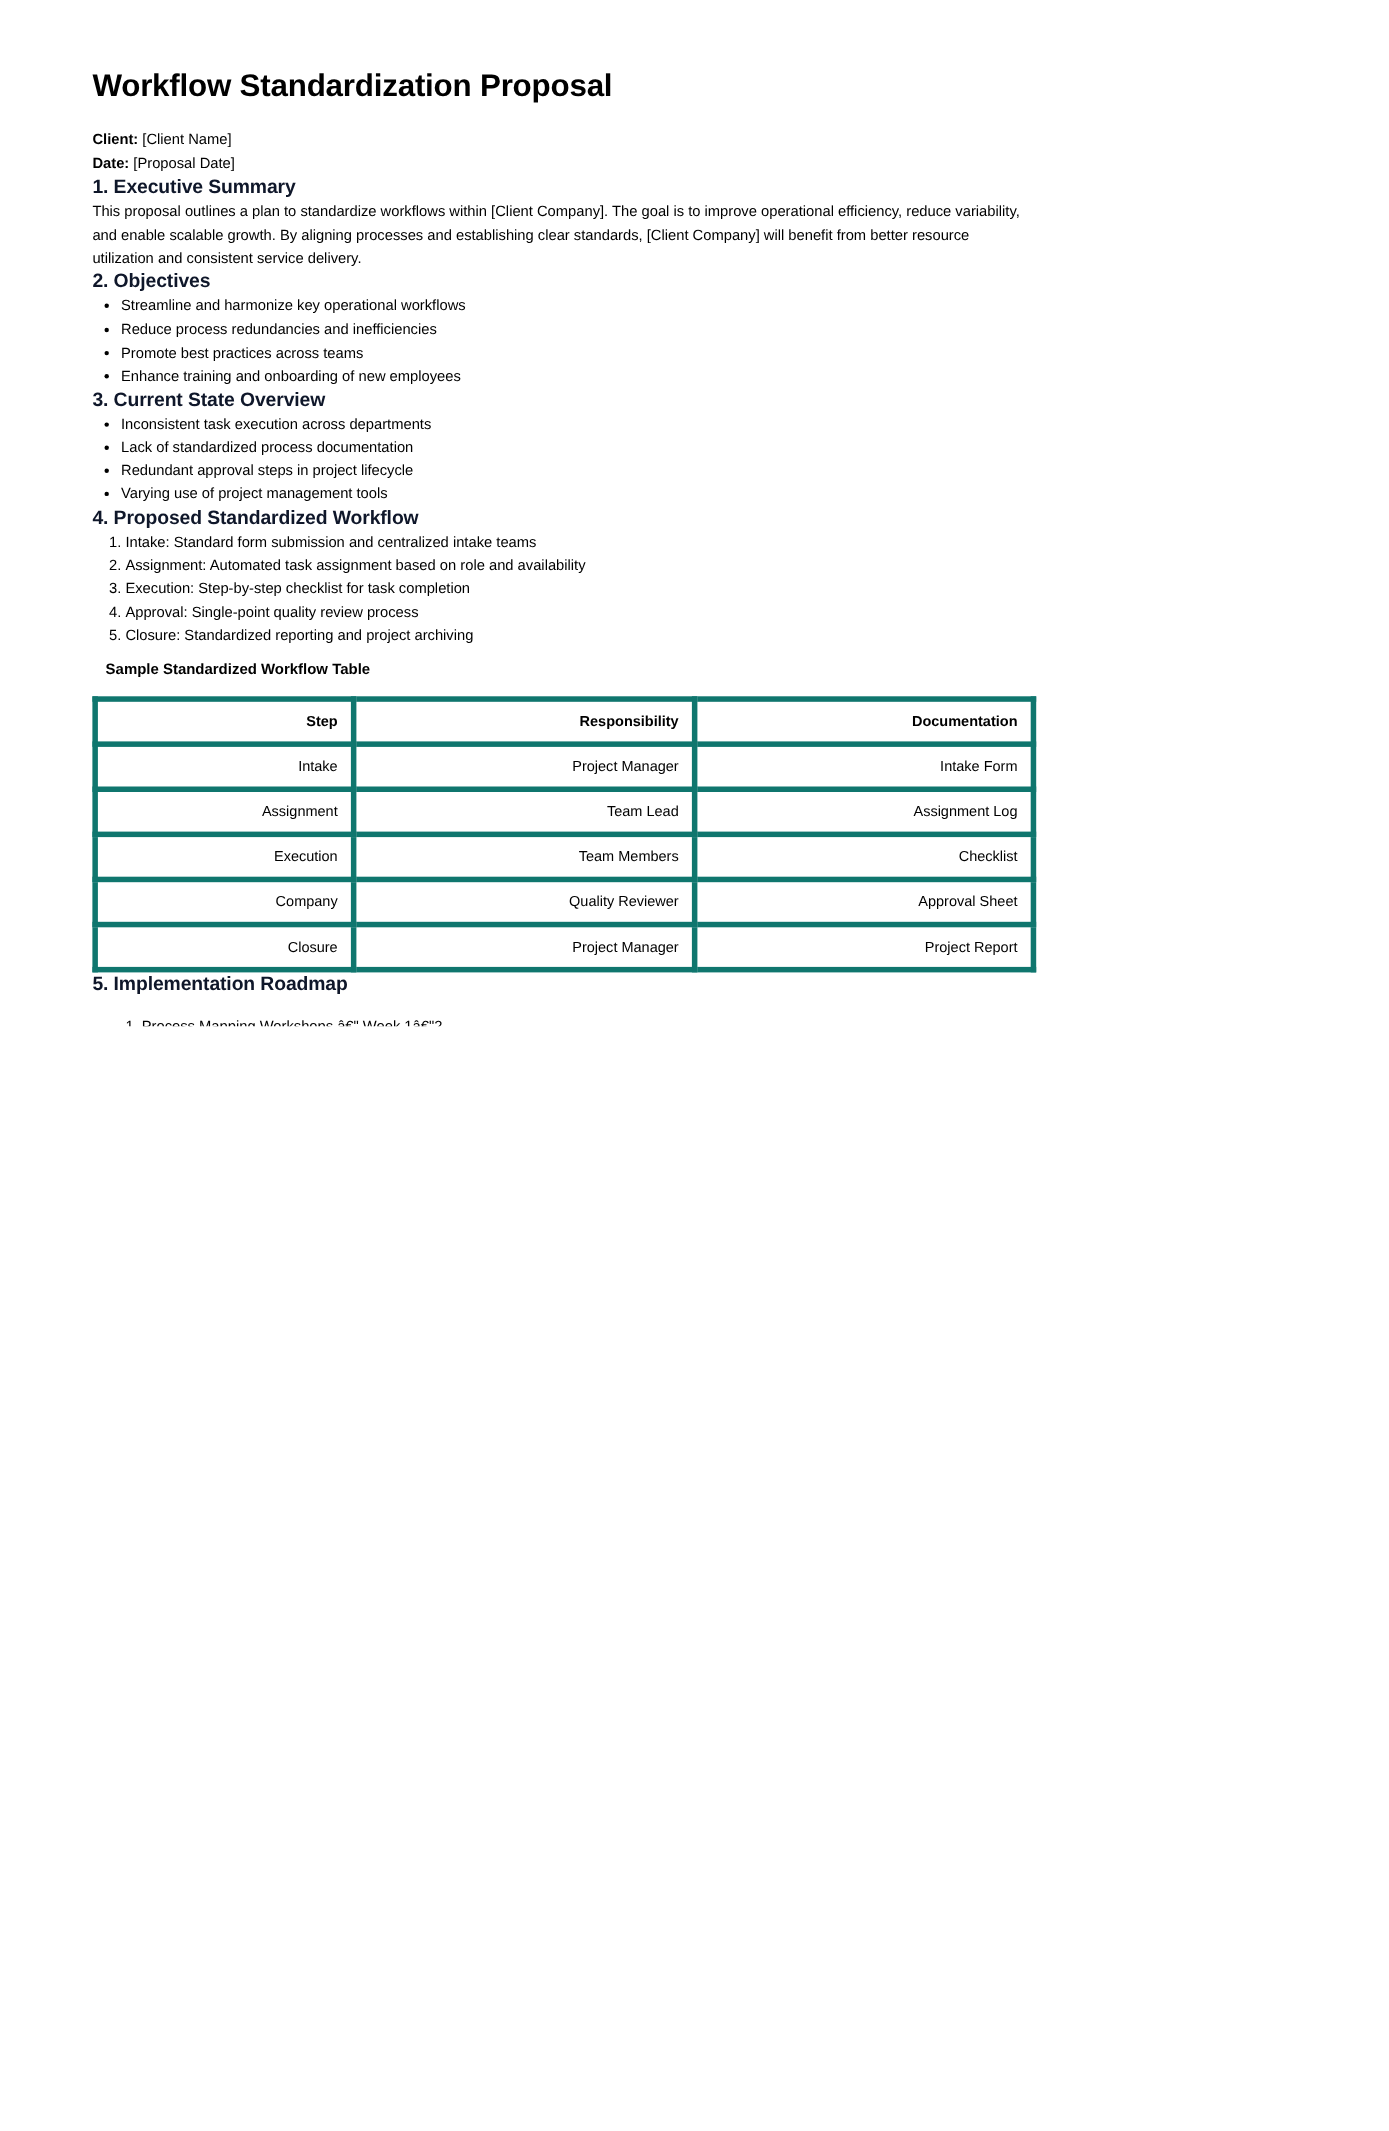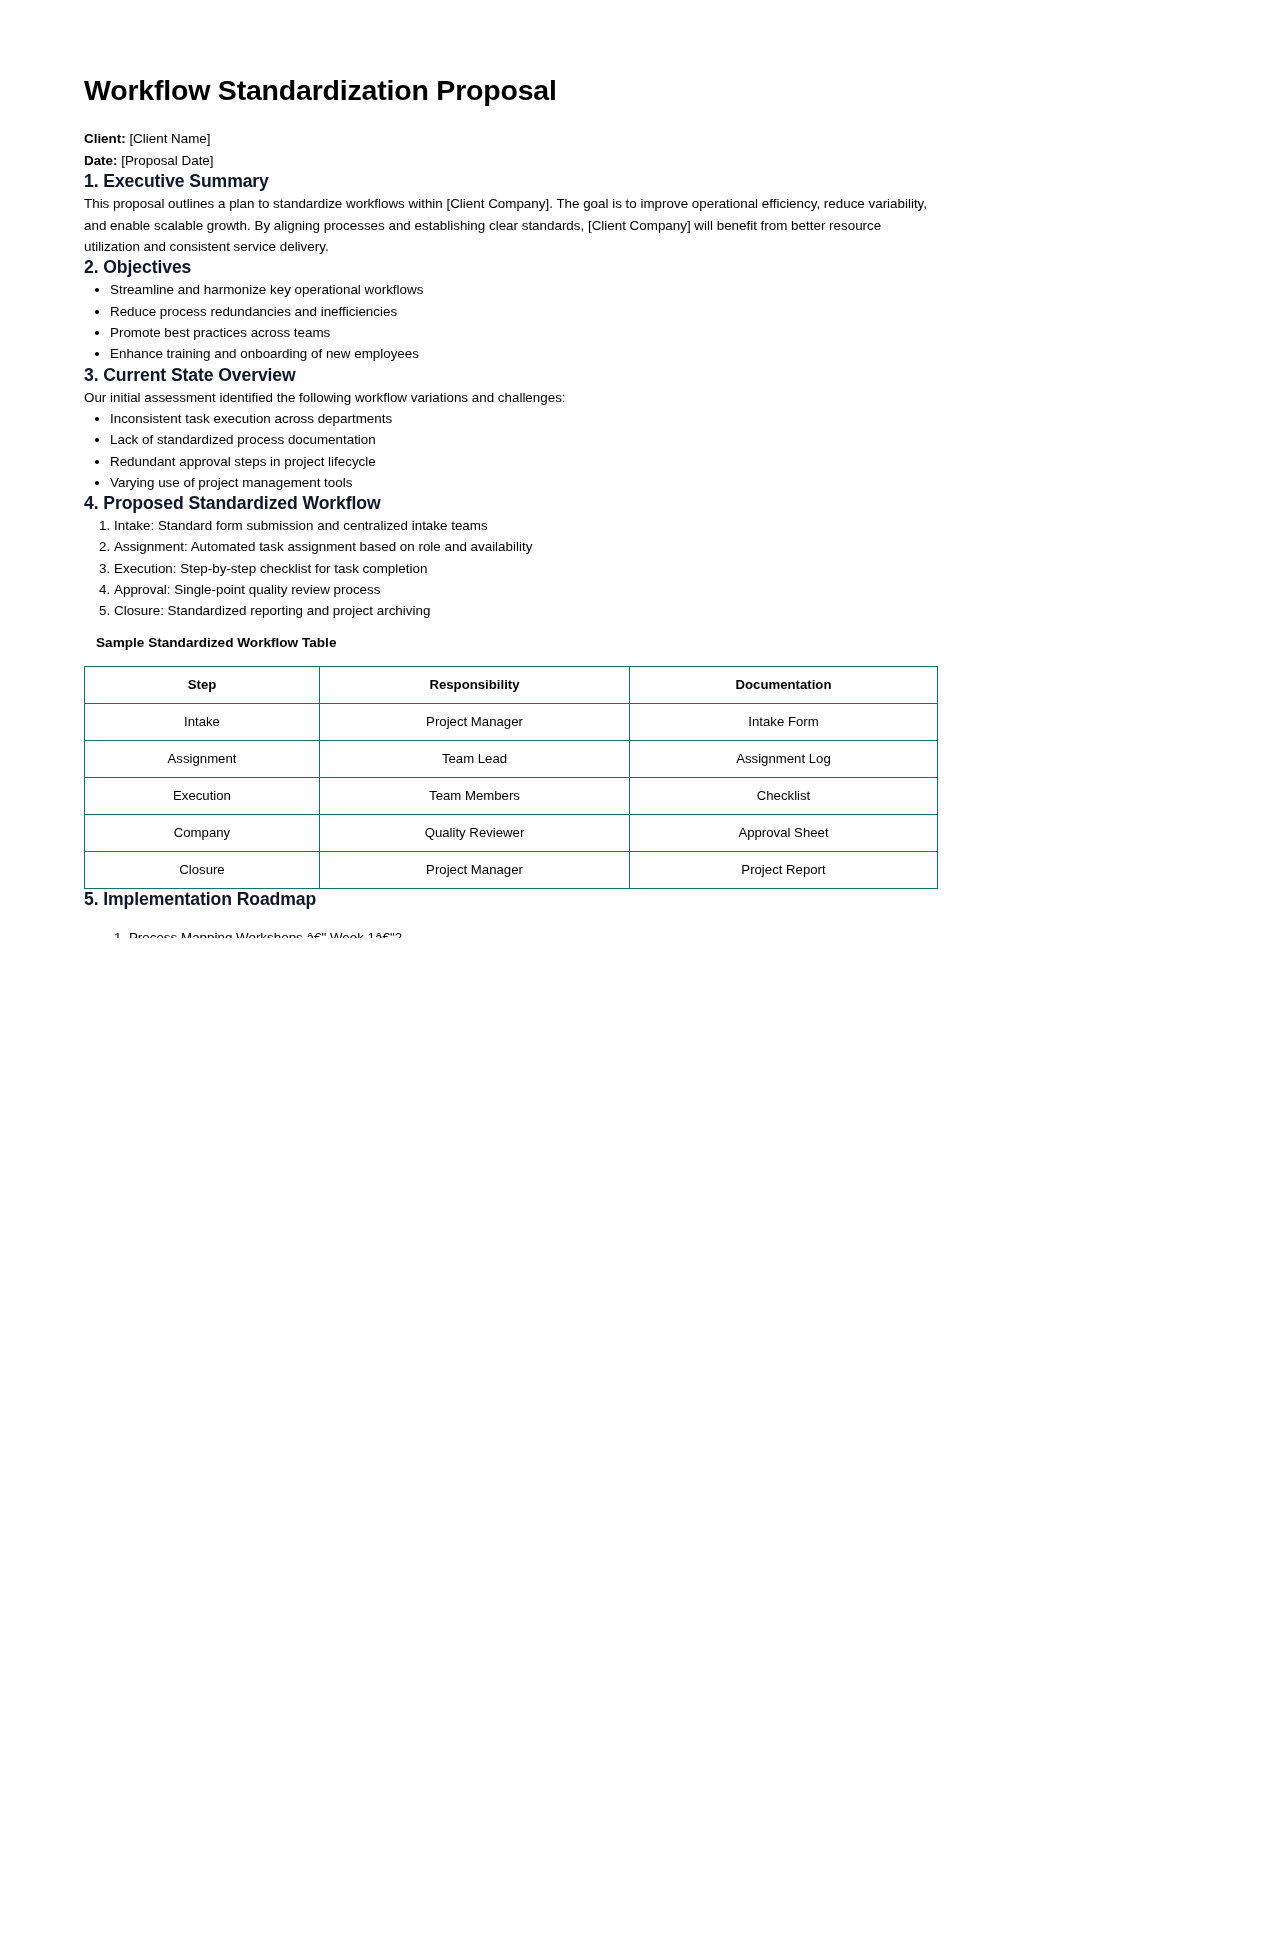--- a/index.html
+++ b/index.html
@@ -16,21 +16,21 @@
     position: relative;
     width: 1263px;
     height: 1937px;
     background: #ffffff;
     overflow: hidden;
     box-sizing: border-box;
   }
   .doc {
     position: absolute;
     left: 84px;
-    top: 16px;
+    top: 4px;
     width: 853px;
   }
   h1.doc-title {
     font-size: 28.5px;
     line-height: 1.2;
     font-weight: bold;
     margin: 0;
     padding: 57px 0 0 0;
     letter-spacing: -0.2px;
     color: #000;
@@ -90,23 +90,23 @@
   table.workflow-table {
     border-collapse: collapse;
     width: 853px;
     margin-top: 15px;
     font-size: 13.2px;
     color: #000;
     table-layout: fixed;
   }
   table.workflow-table th,
   table.workflow-table td {
-    border: 1px solid #0f766e;
+    border: 5px solid #0f766e;
     padding: 8px 12px;
-    text-align: center;
+    text-align: right;
     line-height: 20px;
     vertical-align: middle;
     height: 12px;
   }
   table.workflow-table th {
     font-weight: bold;
   }
   table.workflow-table col.c1 { width: 235px; }
   table.workflow-table col.c2 { width: 310px; }
   table.workflow-table col.c3 { width: 308px; }
@@ -144,21 +144,20 @@
 
     <h2 class="section-heading sec-gap">2. Objectives</h2>
     <ul class="bullets list-gap">
       <li>Streamline and harmonize key operational workflows</li>
       <li>Reduce process redundancies and inefficiencies</li>
       <li>Promote best practices across teams</li>
       <li>Enhance training and onboarding of new employees</li>
     </ul>
 
     <h2 class="section-heading sec-gap">3. Current State Overview</h2>
-    <p class="body-text para-gap">Our initial assessment identified the following workflow variations and challenges:</p>
     <ul class="bullets list-gap">
       <li>Inconsistent task execution across departments</li>
       <li>Lack of standardized process documentation</li>
       <li>Redundant approval steps in project lifecycle</li>
       <li>Varying use of project management tools</li>
     </ul>
 
     <h2 class="section-heading sec-gap">4. Proposed Standardized Workflow</h2>
     <ol class="numbered list-gap">
       <li>Intake: Standard form submission and centralized intake teams</li>

